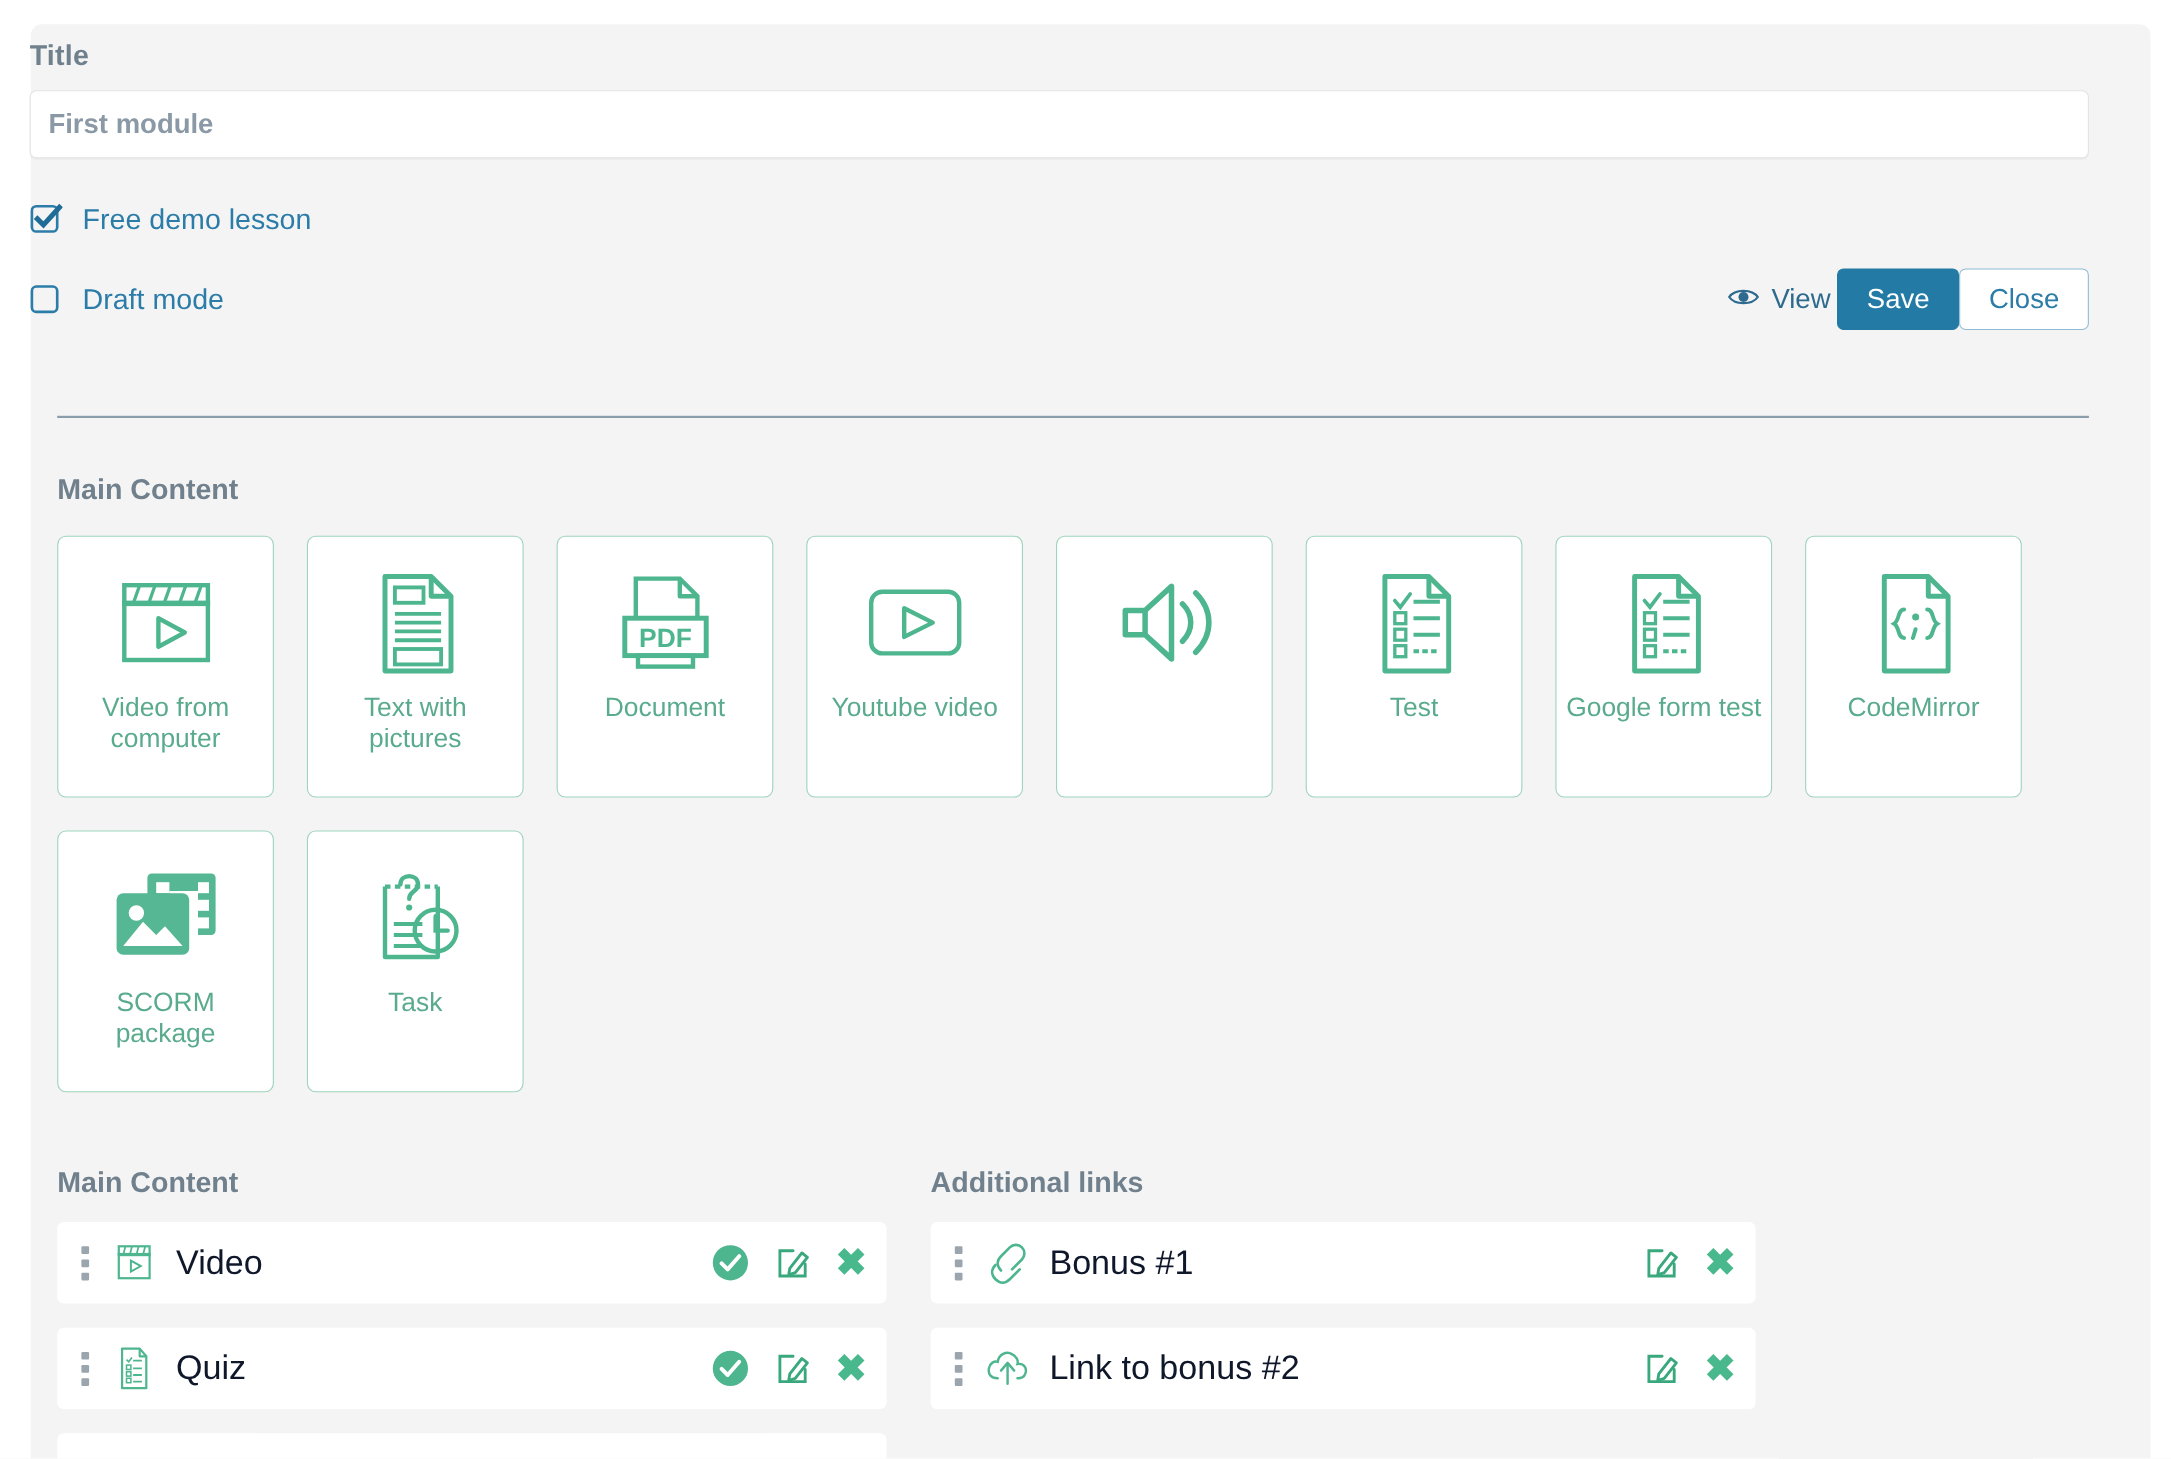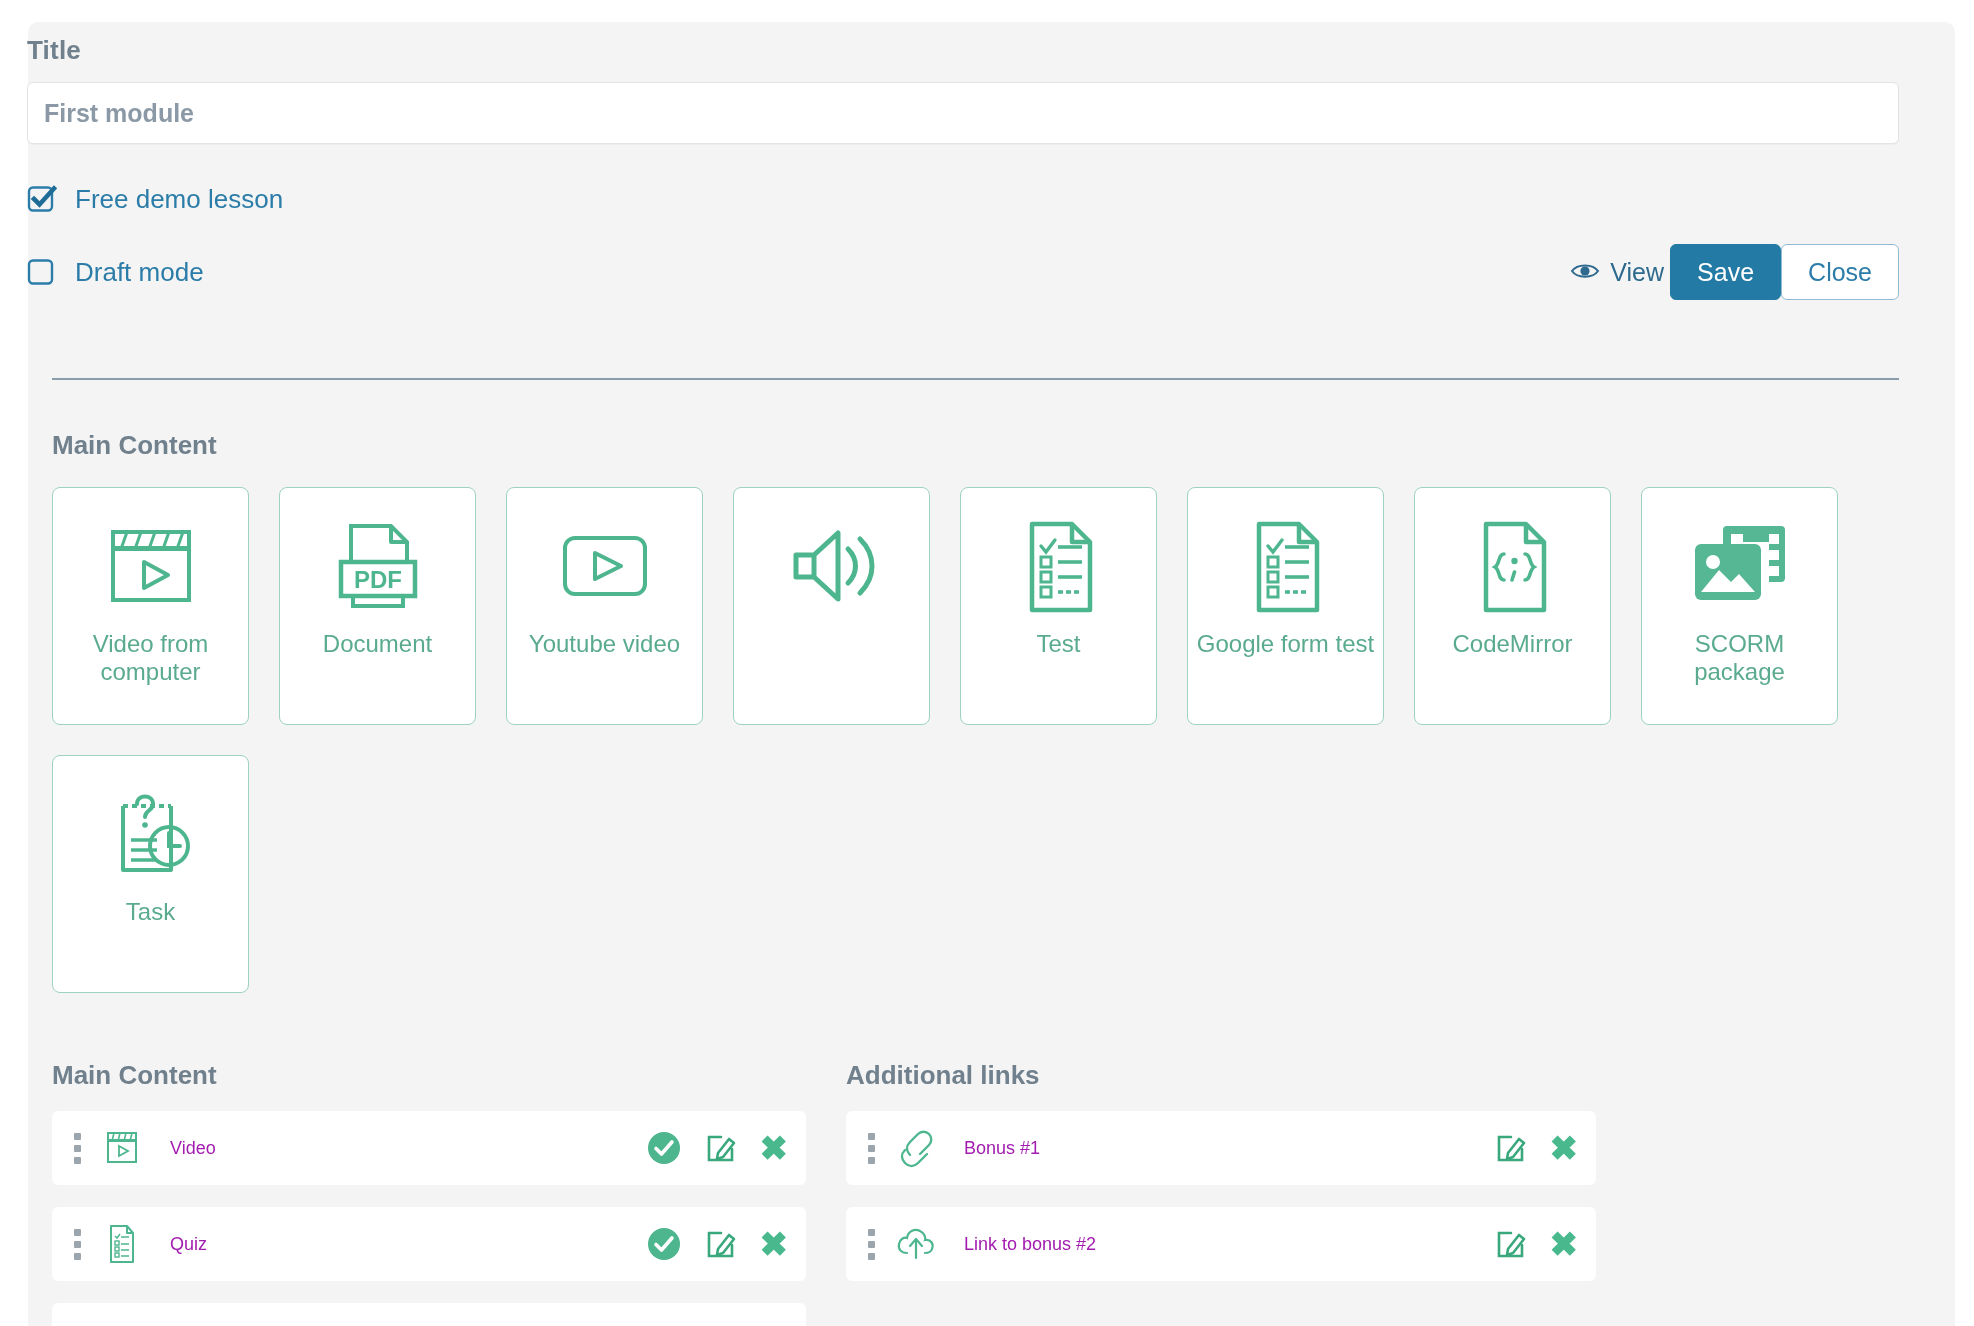--- a/index.html
+++ b/index.html
@@ -87,21 +87,21 @@
   .list-col { width:754px; }
   .list-col.wide { width:750px; }
   .list-head { font-size:26px; font-weight:bold; color:#70808d; margin-bottom:20px; }
   .list-row {
     height:74px; background:#ffffff; border-radius:6px;
     display:flex; align-items:center; padding:0 18px; margin-bottom:22px;
   }
   .drag { width:14px; flex:0 0 14px; display:flex; flex-direction:column; gap:5px; align-items:center; cursor:grab; }
   .drag i { display:block; width:7px; height:7px; background:#9aa5ad; border-radius:1px; }
   .row-ico { width:48px; flex:0 0 48px; margin-left:14px; display:flex; align-items:center; justify-content:center; }
-  .row-label { margin-left:24px; font-size:18px; color:#a21caf; }
+  .row-label { margin-left:14px; font-size:31px; color:#0f172a; }
   .row-actions { margin-left:auto; display:flex; align-items:center; gap:22px; }
   .row-actions span { cursor:pointer; display:flex; align-items:center; }
   .xmark { color:#49b98d; font-size:34px; font-weight:bold; line-height:1; }
 </style>
 </head>
 <body>
 
 <div class="page">
   <div class="panel"></div>
 
@@ -156,20 +156,32 @@
           <svg width="100" height="92" viewBox="0 0 100 92">
             <rect x="12" y="28" width="76" height="52" fill="none" stroke="#4eb68f" stroke-width="4"></rect>
             <rect x="12" y="12" width="76" height="17" fill="none" stroke="#4eb68f" stroke-width="4"></rect>
             <path d="M26 12 L20 29 M40 12 L34 29 M54 12 L48 29 M68 12 L62 29 M82 12 L76 29" stroke="#4eb68f" stroke-width="3"></path>
             <path d="M43 42 L67 55 L43 68 Z" fill="none" stroke="#4eb68f" stroke-width="4" stroke-linejoin="round"></path>
           </svg>
         </div>
         <div class="cap">Video from computer</div>
       </div>
 
+      <div class="card">
+        <div class="ico">
+          <svg width="92" height="100" viewBox="0 0 92 100">
+            <path d="M18 8 H60 L78 26 V94 H18 Z" fill="none" stroke="#4eb68f" stroke-width="4.5" stroke-linejoin="round"></path>
+            <path d="M60 8 V26 H78" fill="none" stroke="#4eb68f" stroke-width="4.5" stroke-linejoin="round"></path>
+            <rect x="27" y="18" width="26" height="14" fill="none" stroke="#4eb68f" stroke-width="3.5"></rect>
+            <path d="M27 42 H69 M27 50 H69 M27 58 H69 M27 66 H69" stroke="#4eb68f" stroke-width="3.5"></path>
+            <rect x="27" y="74" width="42" height="14" fill="none" stroke="#4eb68f" stroke-width="3.5"></rect>
+          </svg>
+        </div>
+        <div class="cap">Text with pictures</div>
+      </div>
 
       <div class="card">
         <div class="ico">
           <svg width="102" height="96" viewBox="0 0 102 96">
             <path d="M24 8 H64 L80 24 V48 H24 Z" fill="none" stroke="#4eb68f" stroke-width="4"></path>
             <path d="M64 8 V24 H80" fill="none" stroke="#4eb68f" stroke-width="4" stroke-linejoin="round"></path>
             <rect x="14" y="44" width="74" height="34" fill="#ffffff" stroke="#4eb68f" stroke-width="4.5"></rect>
             <rect x="26" y="78" width="50" height="10" fill="none" stroke="#4eb68f" stroke-width="4"></rect>
             <text x="51" y="70" font-family="Liberation Sans, sans-serif" font-size="24" font-weight="bold" fill="#4eb68f" text-anchor="middle">PDF</text>
           </svg>

